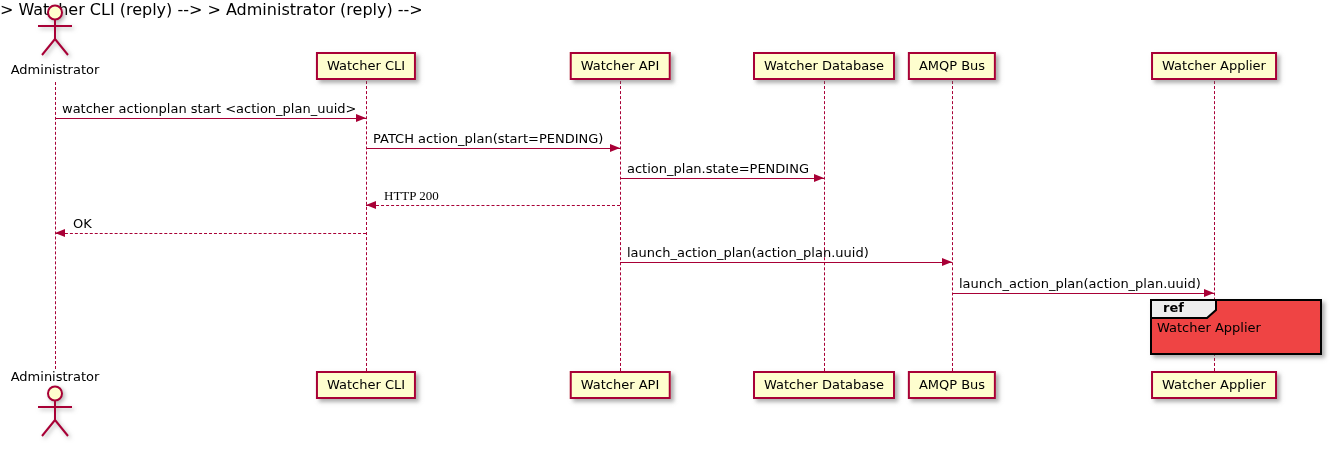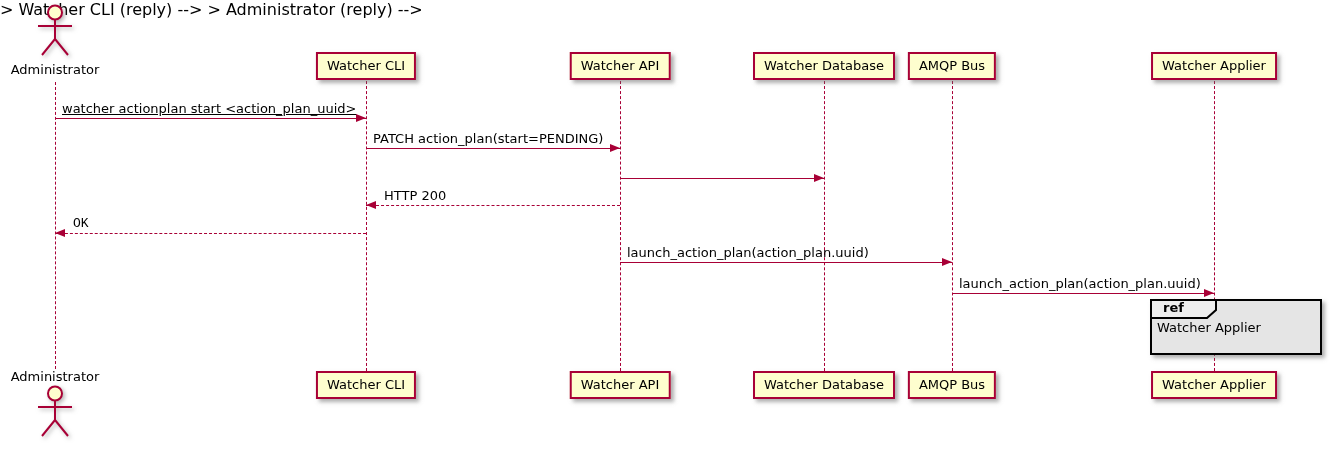--- a/index.html
+++ b/index.html
@@ -32,21 +32,21 @@
     border-left:10px solid #A80036;
   }
   .head-left {
     position:absolute; width:0; height:0;
     border-top:4.5px solid transparent; border-bottom:4.5px solid transparent;
     border-right:10px solid #A80036;
   }
   .msg-label { position:absolute; font-size:13px; white-space:nowrap; }
   .ref-box {
     position:absolute; left:1150px; top:299px; width:172px; height:56px;
-    box-sizing:border-box; background:#e5e5e5; border:2px solid #000;
+    box-sizing:border-box; background:#ef4444; border:2px solid #000;
     box-shadow:3px 3px 4px rgba(110,110,110,0.55);
   }
   .ref-header { position:absolute; left:-2px; top:-2px; width:68px; height:20px; }
   .ref-keyword {
     position:absolute; left:13px; top:0px; font-weight:bold;
     font-size:13px; line-height:17px;
   }
   .ref-body {
     position:absolute; left:5px; top:19px; font-size:13px; line-height:15.5px;
     white-space:nowrap;
@@ -78,40 +78,41 @@
   <div class="actor-name" style="left:55px; top:62px;">Administrator</div>
 
   
   <div class="pbox" style="left:366px; top:52px;">Watcher CLI</div>
   <div class="pbox" style="left:620px; top:52px;">Watcher API</div>
   <div class="pbox" style="left:824px; top:52px;">Watcher Database</div>
   <div class="pbox" style="left:952px; top:52px;">AMQP Bus</div>
   <div class="pbox" style="left:1214px; top:52px;">Watcher Applier</div>
 
   
-  <div class="msg-label" style="left:62px; top:101px;text-decoration:underline;">watcher actionplan start &lt;action_plan_uuid&gt;</div>
+  <div class="msg-label" style="left:62px; top:101px;">watcher actionplan start &lt;action_plan_uuid&gt;</div>
   <div class="msg-line" style="left:55px; top:118px; width:311px;"></div>
   <div class="head-right" style="left:356px; top:114px;"></div>
 
   
   <div class="msg-label" style="left:373px; top:131px;">PATCH action_plan(start=PENDING)</div>
   <div class="msg-line" style="left:366px; top:148px; width:254px;"></div>
   <div class="head-right" style="left:610px; top:144px;"></div>
 
   
+  <div class="msg-label" style="left:627px; top:161px;">action_plan.state=PENDING</div>
   <div class="msg-line" style="left:620px; top:178px; width:204px;"></div>
   <div class="head-right" style="left:814px; top:174px;"></div>
 
   &gt; Watcher CLI (reply) --&gt;
-  <div class="msg-label" style="left:384px; top:188px;">HTTP 200</div>
+  <div class="msg-label" style="left:384px; top:188px;font-family:Liberation Serif, serif;">HTTP 200</div>
   <div class="msg-line dashed" style="left:366px; top:205px; width:254px;"></div>
   <div class="head-left" style="left:366px; top:201px;"></div>
 
   &gt; Administrator (reply) --&gt;
-  <div class="msg-label" style="left:73px; top:216px;font-family:Liberation Mono, monospace;">OK</div>
+  <div class="msg-label" style="left:73px; top:216px;">OK</div>
   <div class="msg-line dashed" style="left:55px; top:233px; width:311px;"></div>
   <div class="head-left" style="left:55px; top:229px;"></div>
 
   
   <div class="msg-label" style="left:627px; top:245px;">launch_action_plan(action_plan.uuid)</div>
   <div class="msg-line" style="left:620px; top:262px; width:332px;"></div>
   <div class="head-right" style="left:942px; top:258px;"></div>
 
   
   <div class="msg-label" style="left:959px; top:276px;">launch_action_plan(action_plan.uuid)</div>

